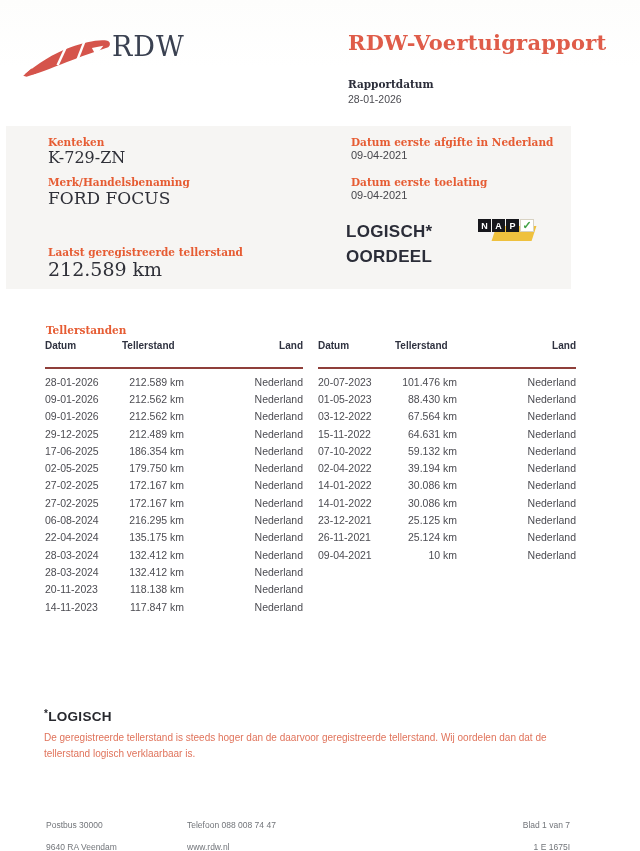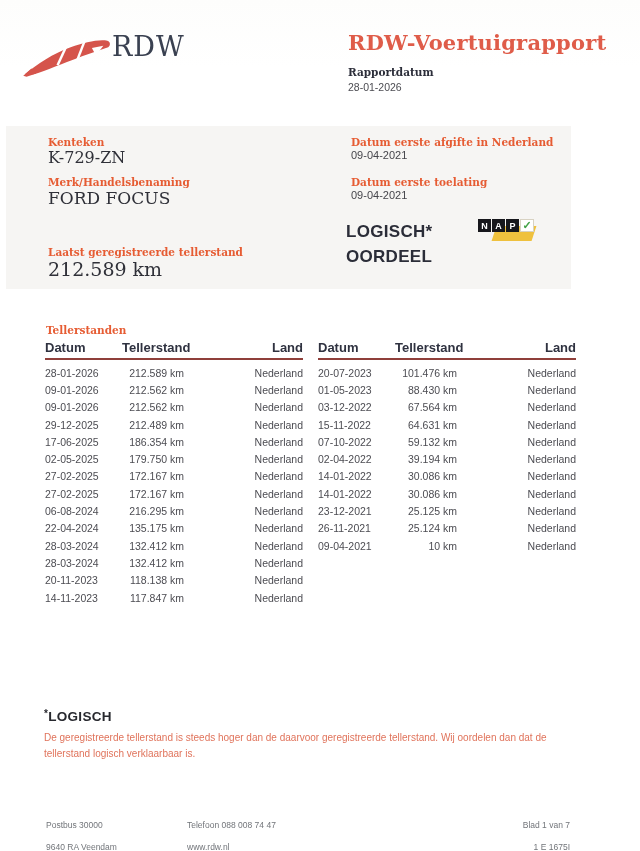--- a/index.html
+++ b/index.html
@@ -14,21 +14,21 @@
   .logo-word {
     position:absolute; left:112px; top:31px;
     font-family:"DejaVu Serif", serif; font-size:27px; color:#3a4151; letter-spacing:1px;
   }
   .doc-title {
     position:absolute; left:348px; top:30px;
     font-family:"DejaVu Serif", serif; font-weight:bold; font-size:21px; color:#df5c49;
     letter-spacing:0.2px;
   }
   .meta { position:absolute; left:348px; top:66px; display:flex; gap:18px; }
-  .meta .mcol { display:flex; flex-direction:column; }
+  .meta .mcol { display:flex; flex-direction:column;margin-top:12px; }
   .meta .mlabel {
     font-family:"DejaVu Serif", serif; font-weight:bold; font-size:10.5px; color:#2c2e3a;
   }
   .meta .mval { margin-top:3px; font-size:10.5px; color:#4c4c52; }
   
   .panel { position:absolute; left:6px; top:126px; width:565px; height:163px; background:#f6f5f3; }
   .lbl {
     position:absolute; font-family:"DejaVu Serif", serif; font-weight:bold;
     font-size:10.5px; color:#e65c33;text-align:center;
   }
@@ -57,22 +57,22 @@
   
   .section-title {
     position:absolute; left:46px; top:324px;
     font-family:"DejaVu Serif", serif; font-weight:bold; font-size:10.5px; color:#e65c33;
   }
   .ttable { position:absolute; top:340px; width:258px; }
   .ttable.left { left:45px; }
   .ttable.right { left:318px; }
   .thead {
     display:grid; grid-template-columns:77px 62px 1fr;
-    font-size:13px; font-weight:bold; color:#2f3240;
-    padding-bottom:3px; border-bottom:2px solid #8f3f3a;
+    font-size:10px; font-weight:bold; color:#2f3240;
+    padding-bottom:16px; border-bottom:2px solid #8f3f3a;
   }
   .thead .h2 { text-align:left; }
   .thead .h3 { text-align:right; }
   .tbody { margin-top:4px; }
   .trow {
     display:grid; grid-template-columns:77px 62px 1fr;
     height:17.3px; align-items:center; font-size:10.5px; color:#4c4c52;
   }
   .trow .c1 { text-align:right; }
   .trow .c2 { text-align:right; }

